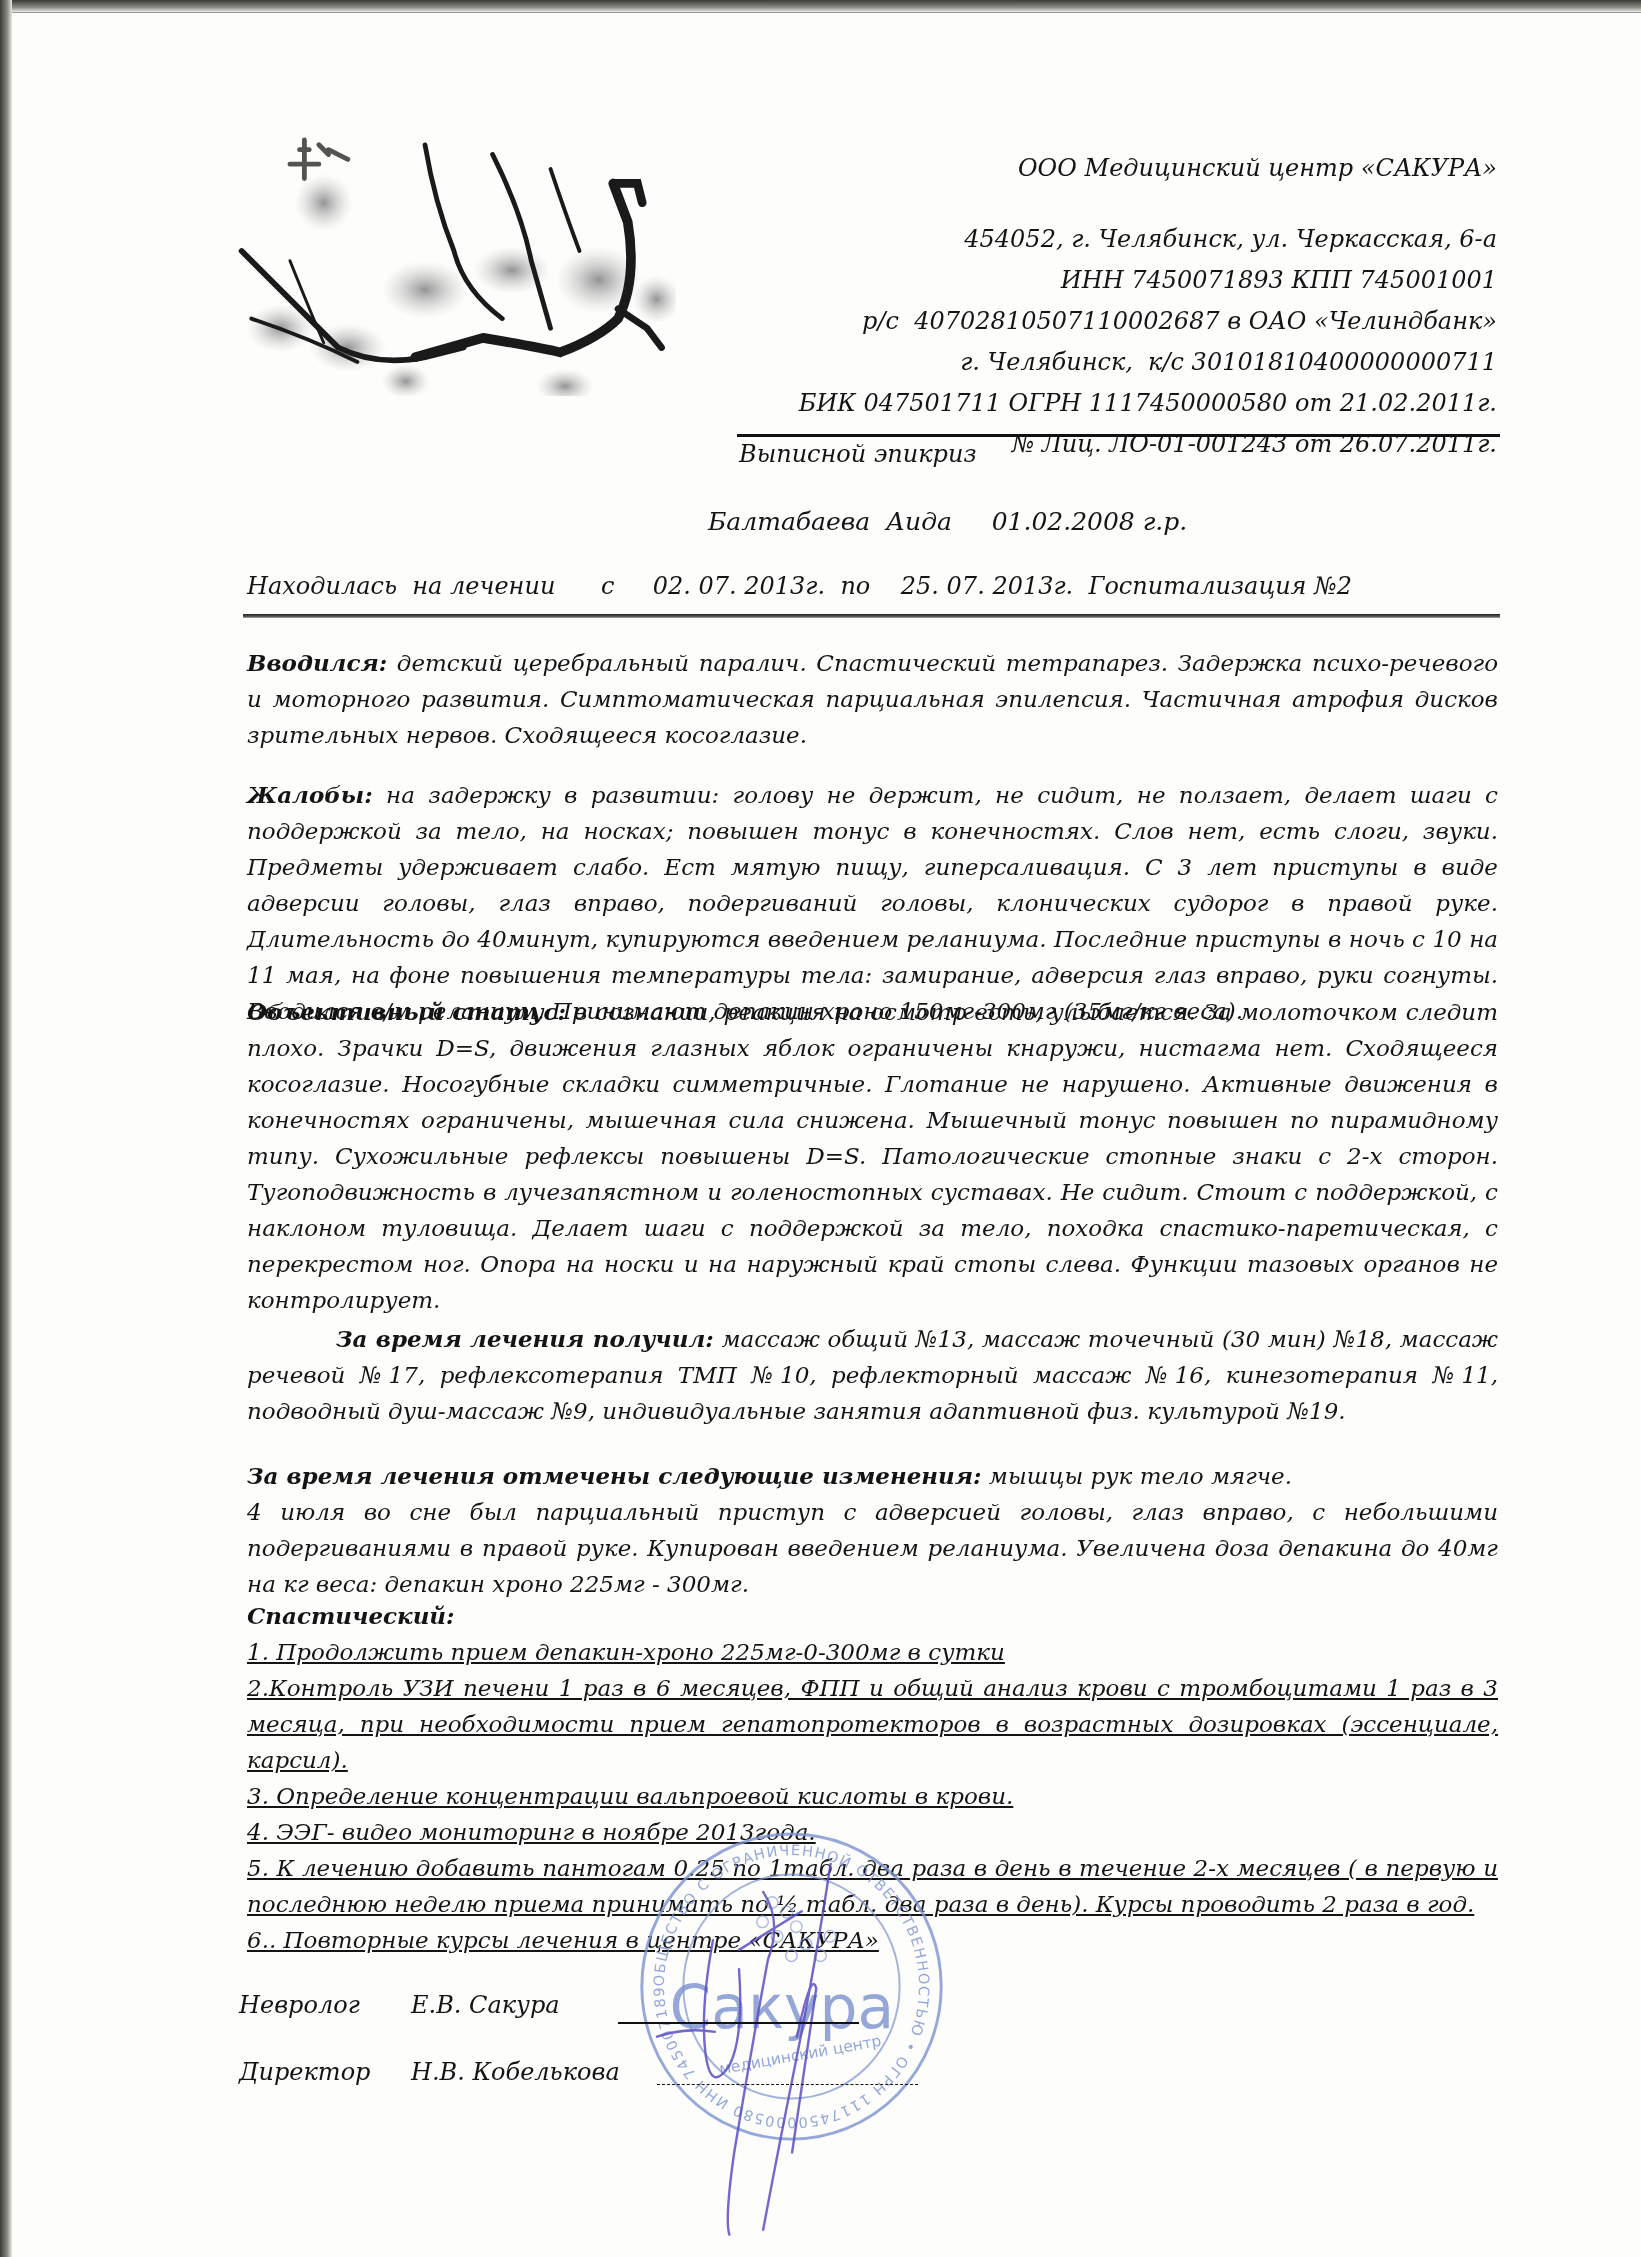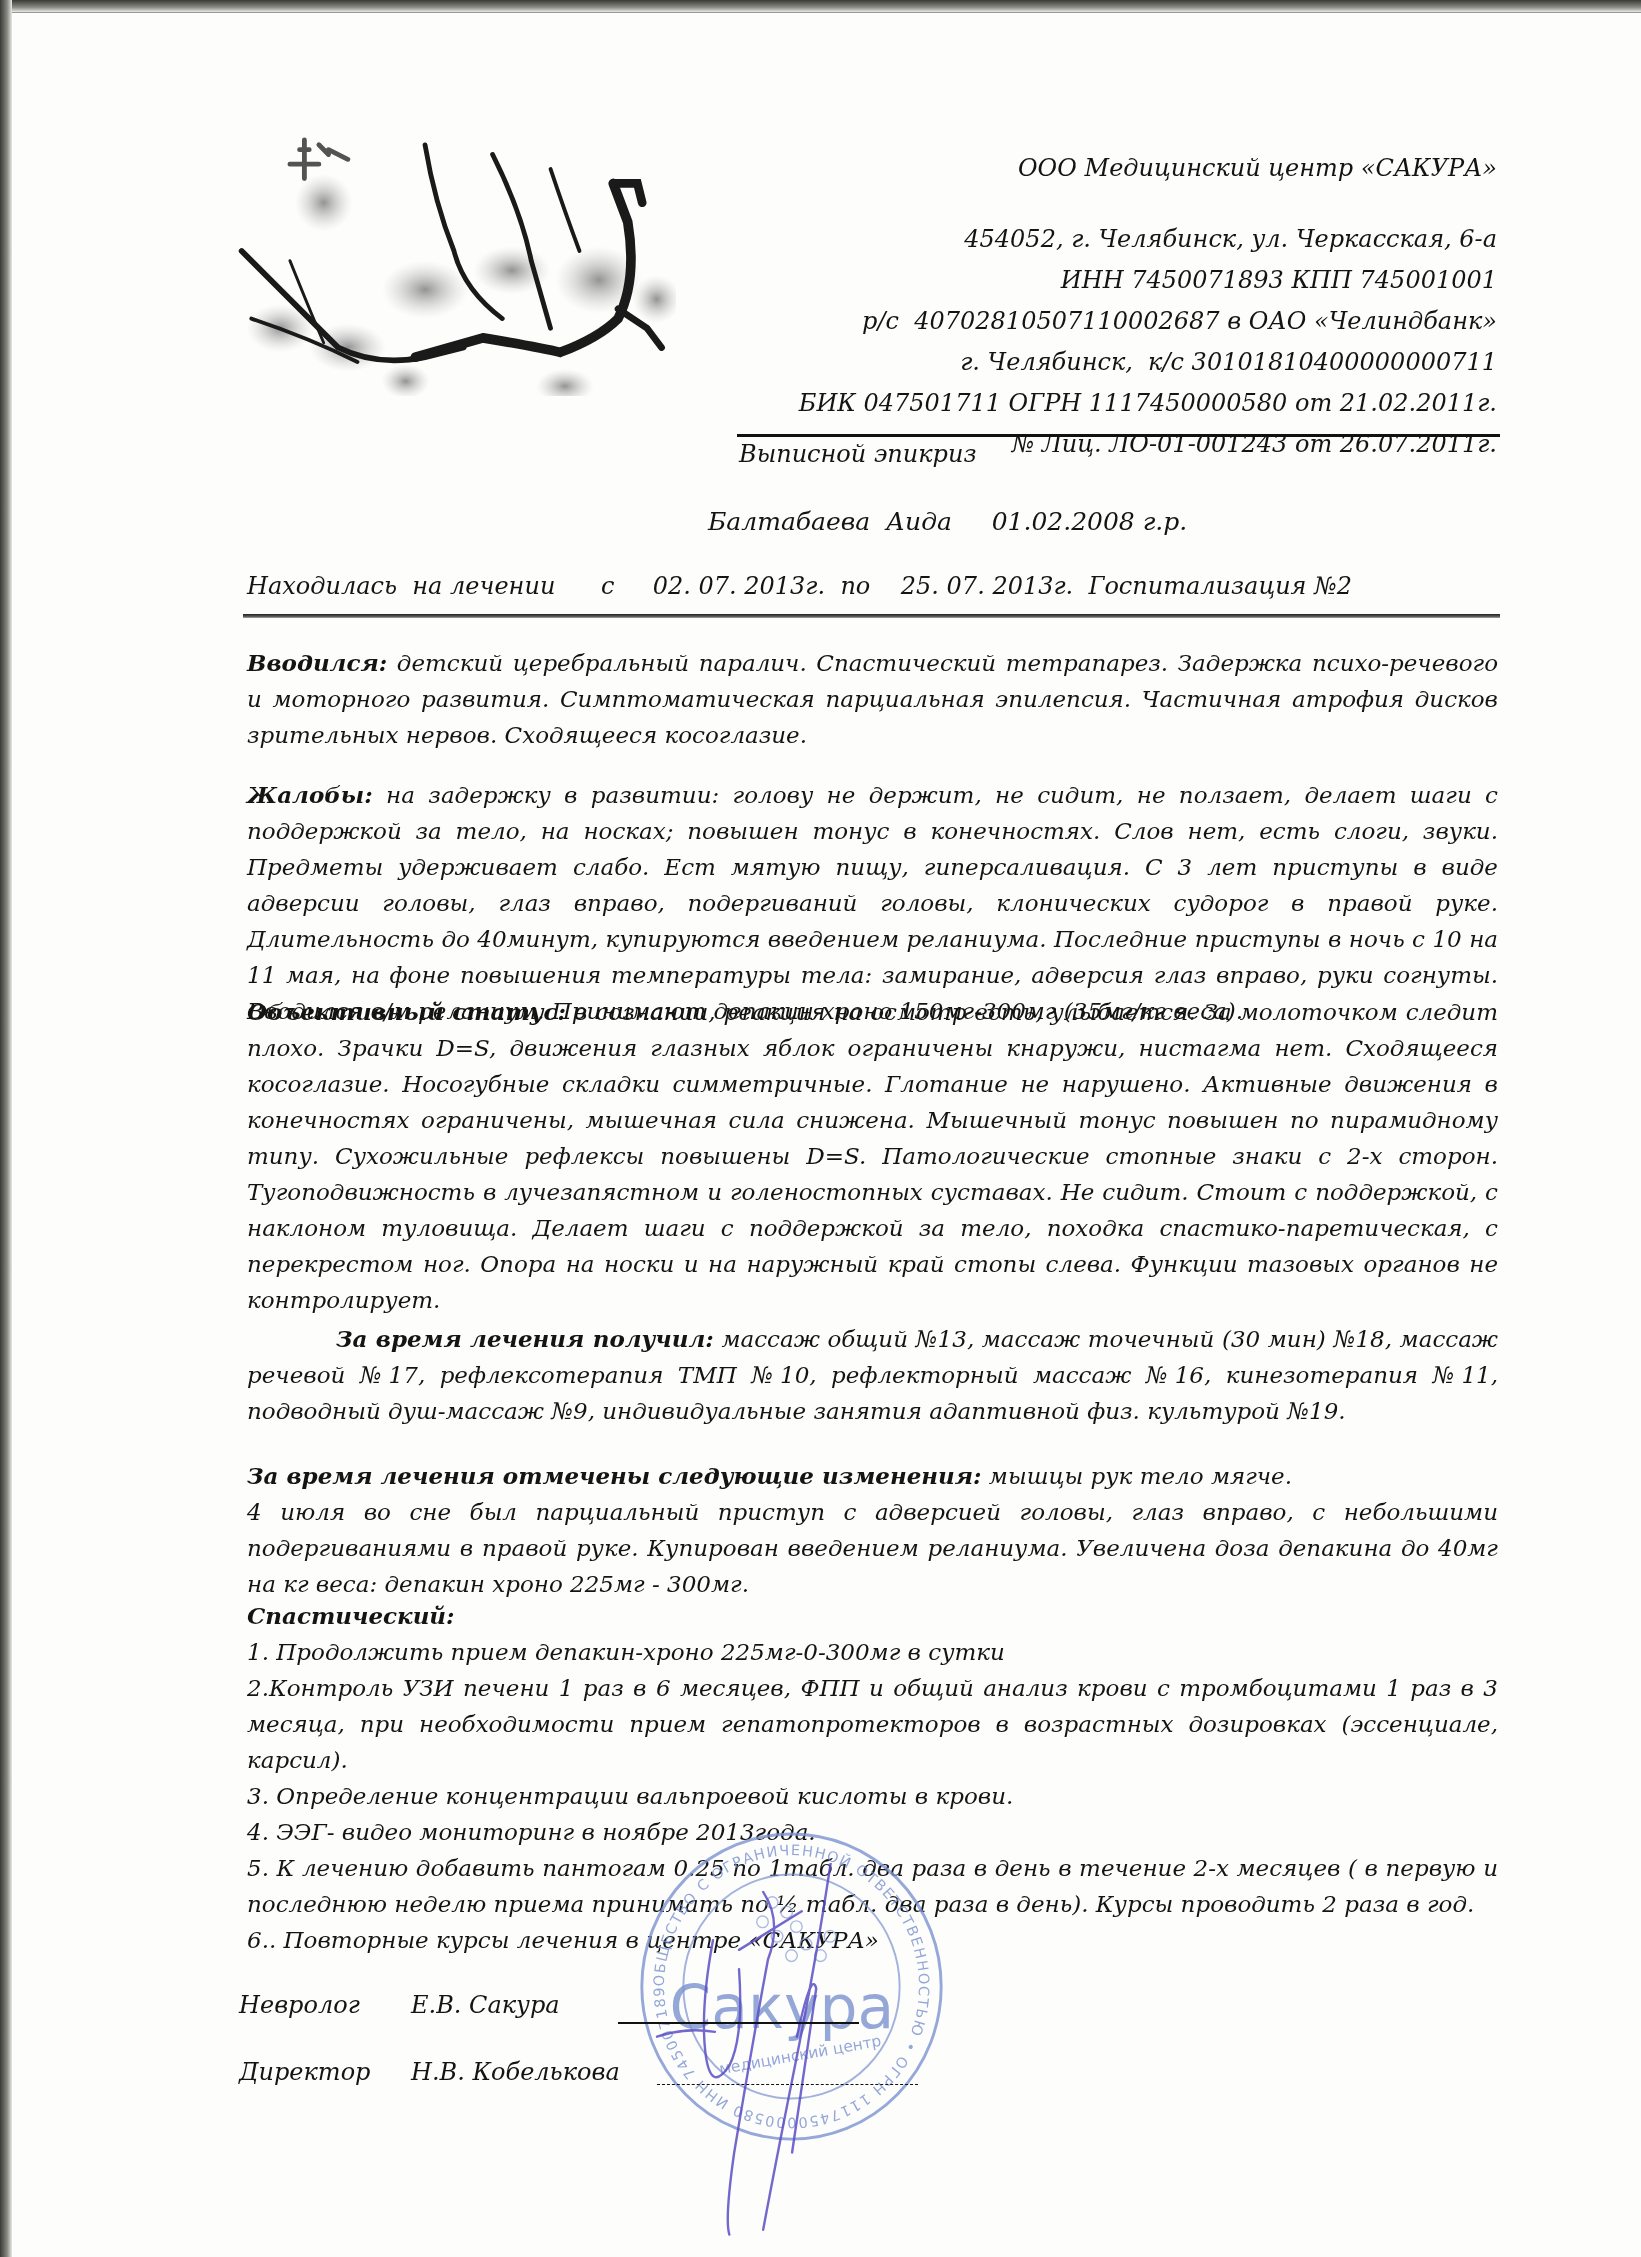--- a/index.html
+++ b/index.html
@@ -27,21 +27,21 @@
 
   .body-text { position: absolute; left: 247px; width: 1251px; font-style: italic; font-size: 23px; line-height: 36px; text-align: justify; }
   .body-text b { font-weight: bold; }
   .sec-diag { top: 645px; }
   .sec-complaints { top: 777px; }
   .sec-objective { top: 994px; }
   .sec-treatment { top: 1321px; }
   .sec-treatment .indent { display: inline-block; width: 89px; }
   .sec-changes { top: 1458px; }
   .sec-recs { top: 1598px; text-align: left; }
-  .rec-item { text-align: justify; }
+  .rec-item { text-align: justify; text-decoration: underline; }
 
   .signature-row { position: absolute; left: 239px; font-style: italic; font-size: 24px; white-space: pre; }
   .sig-neuro { top: 1991px; }
   .sig-dir { top: 2058px; }
   .sig-role { display: inline-block; width: 172px; }
   .sig-line-solid { position: absolute; left: 618px; top: 2022px; width: 241px; height: 1.9px; background: #111; }
   .sig-line-dashed { position: absolute; left: 657px; top: 2084px; width: 261px; height: 0; border-top: 1.9px dashed #111; }
 
   .stamp { position: absolute; left: 637px; top: 1830px; width: 309px; height: 314px; }
   .signature { position: absolute; left: 599px; top: 1863px; width: 309px; height: 386px; }

